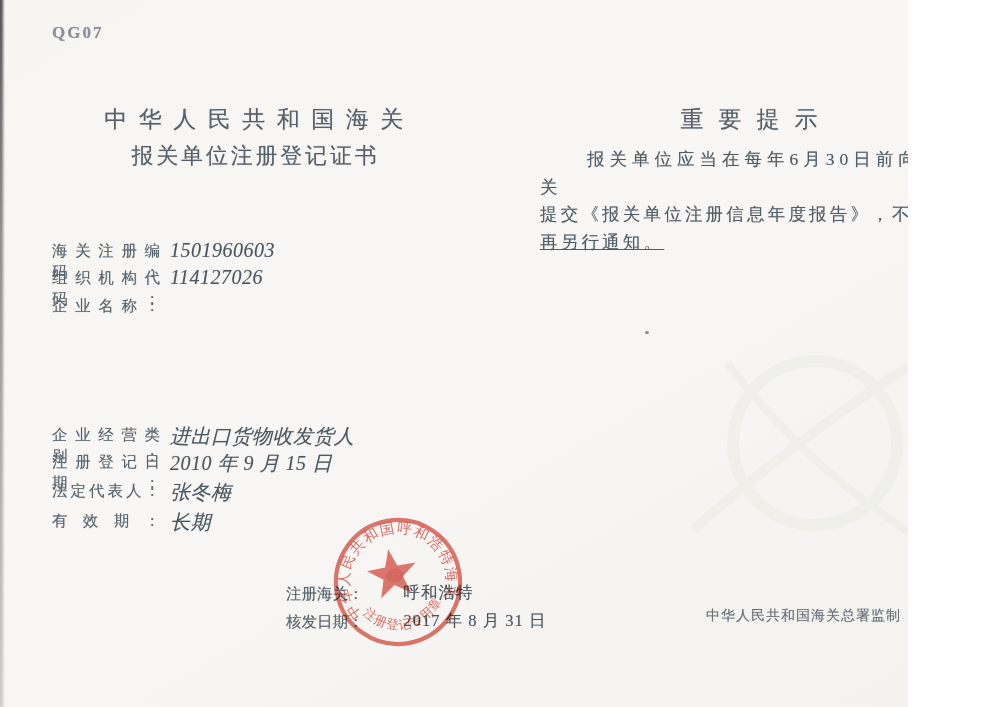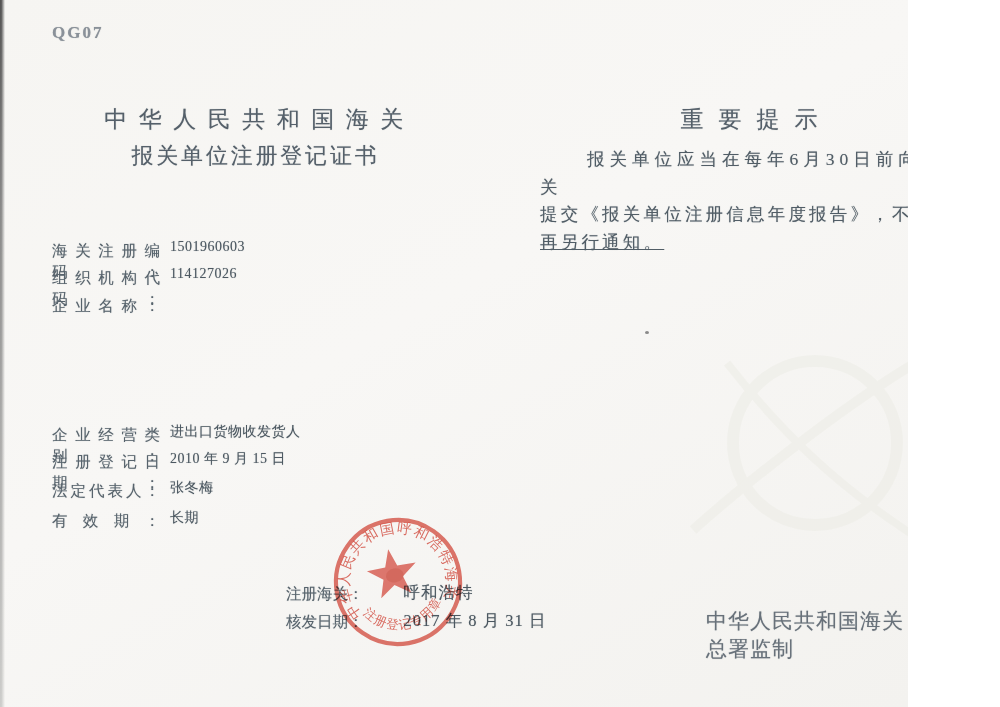--- a/index.html
+++ b/index.html
@@ -56,35 +56,35 @@
   .nl2{letter-spacing:3.2px;}
   .nl3{letter-spacing:3.2px;text-decoration:underline;}
 
   .frow{position:absolute;left:52px;display:flex;align-items:flex-start;}
   .flabel{
     flex:none;display:inline-block;width:108px;
     text-align:justify;text-align-last:justify;
     font-size:15.5px;color:#57636c;
   }
   .fvalue{
-    margin-left:10px;font-size:14px;color:#4c5861;
-    letter-spacing:.5px;position:relative;top:-2px;
+    margin-left:10px;font-size:20px;color:#4c5861;
+    letter-spacing:.5px;position:relative;top:-2px;font-style:italic;
   }
   .r1{top:241px}.r2{top:268px}.r3{top:296px}
   .r4{top:358px}.r4 .fvalue{width:322px;line-height:22px;}
   .r5{top:425px}.r6{top:452px}.r7{top:481px}.r8{top:511px}
 
   .brow{position:absolute;left:286px;display:flex;align-items:flex-start;gap:36px;}
   .blabel{flex:none;font-size:15.5px;color:#57636c;}
   .bvalue{margin-left:4px;font-size:16.5px;color:#4c5861;letter-spacing:1px;position:relative;top:-2px;}
   .b1{top:584px}.b2{top:612px}
 
   .footer{
     position:absolute;left:706px;top:607px;
-    font-size:21px;letter-spacing:1px;color:#68717a;
+    font-size:14px;letter-spacing:1px;color:#68717a;
   }
 
   .seal{
     position:absolute;left:330px;top:514px;
     transform:rotate(-10deg);
     mix-blend-mode:multiply;opacity:.92;
   }
 </style>
 </head>
 <body>

